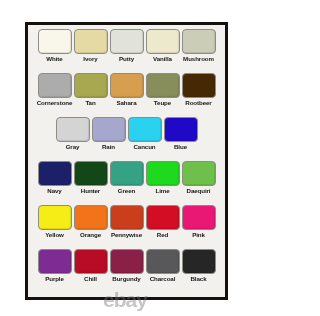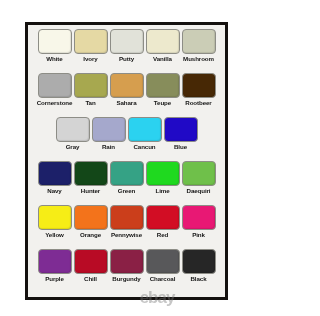--- a/index.html
+++ b/index.html
@@ -61,27 +61,26 @@
     letter-spacing:-0.1px;
     white-space:nowrap;
     font-family:"Liberation Sans", sans-serif;
   }
   #watermark{
     position:absolute;
     left:50%;
     top:288px;
     transform:translateX(-50%);
     font-family:"Liberation Sans", sans-serif;
-    font-size:17px;
+    font-size:21px;
     font-weight:bold;
     letter-spacing:-1px;
     color:rgba(120,120,120,0.42);
     pointer-events:none;
     user-select:none;
-    margin-left:32px;
   }
 </style>
 </head>
 <body>
 
 <div id="chart-frame">
   <div id="swatch-grid">
       <div class="swatch-row">
         <div class="swatch-cell">
           <div class="swatch-chip" style="background: rgb(248, 247, 233);"></div>

